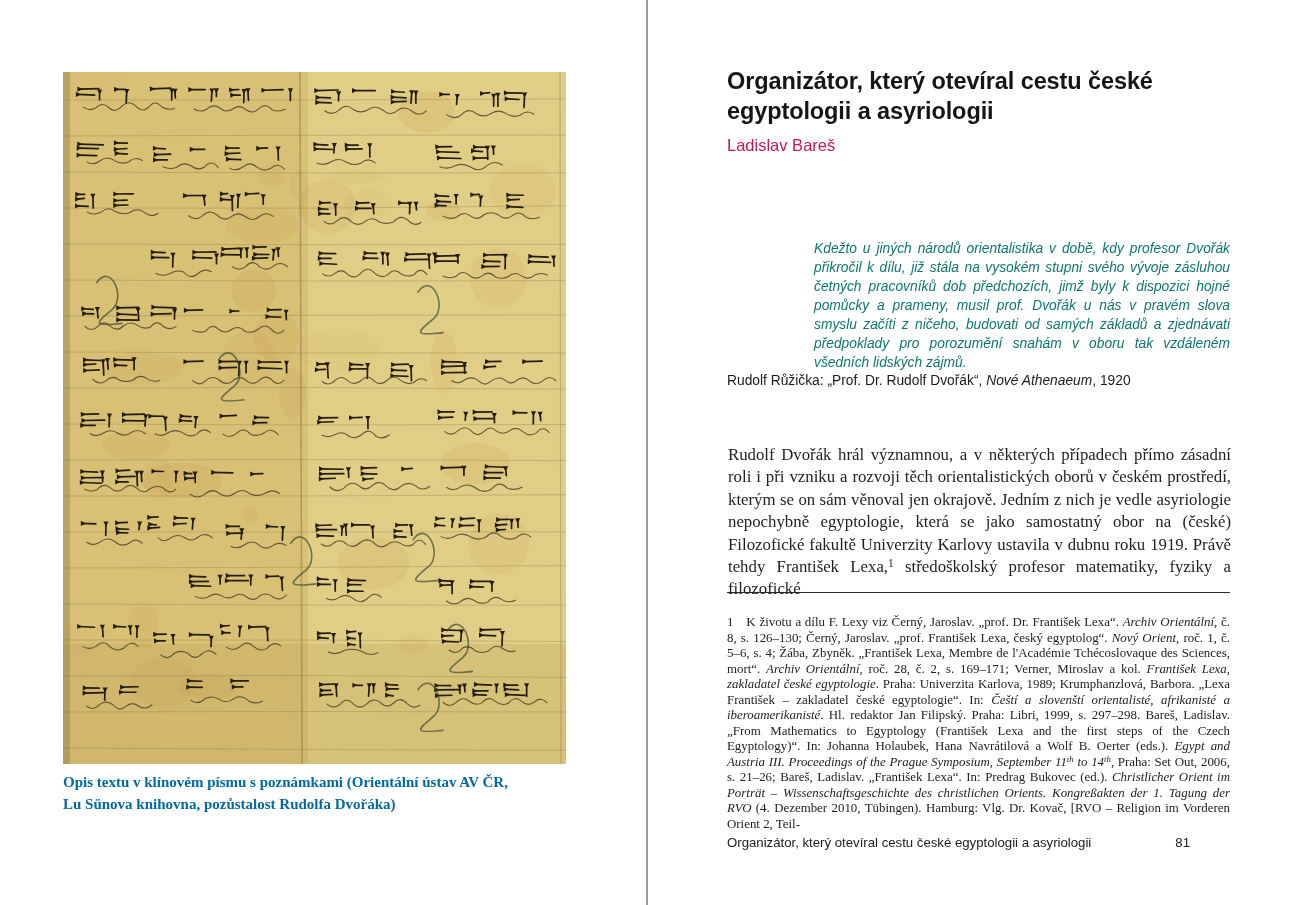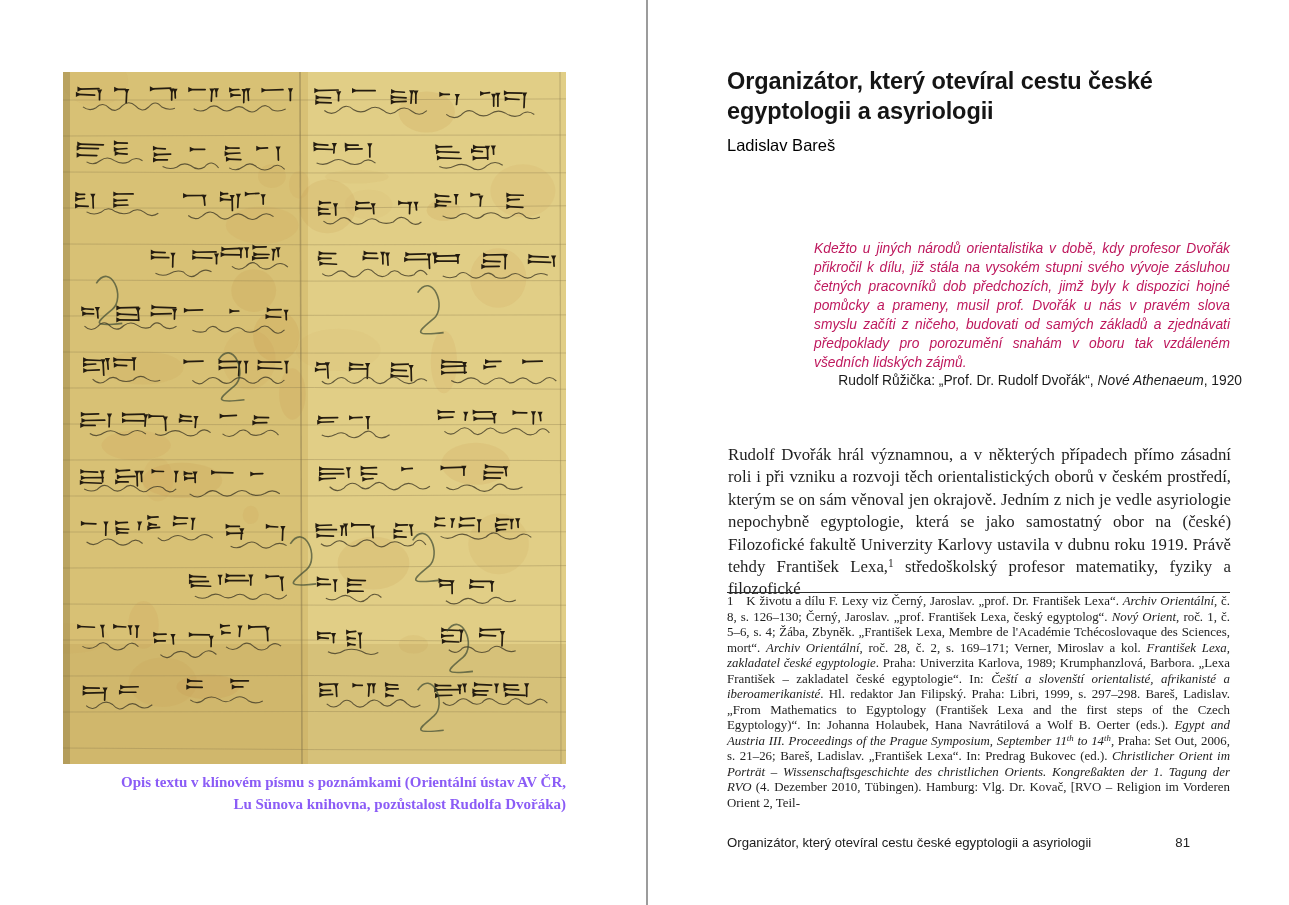--- a/index.html
+++ b/index.html
@@ -8,47 +8,47 @@
     background:#ffffff;color:#1c1c1c;
     font-family:"Liberation Sans",sans-serif;
   }
   .divider{position:absolute;left:646px;top:0;width:2px;height:905px;background:#9c9c9c}
 
   
   .figure{position:absolute;left:63px;top:72px;margin:0;width:503px}
   .figure svg{display:block}
   .figcaption{
     margin-top:7px;font-family:"Liberation Serif",serif;font-weight:700;
-    font-size:15px;line-height:22px;color:#8b5cf6;white-space:pre-line;text-align:right;
+    font-size:15px;line-height:22px;color:#0369a1;white-space:pre-line;
   }
 
   
   .right-col{position:absolute;left:727px;top:0;width:503px;height:871px}
   .title{
     position:absolute;top:66px;left:0;margin:0;width:503px;
     font-size:23.5px;line-height:30px;font-weight:700;letter-spacing:-0.1px;color:#151515;
   }
-  .author{position:absolute;top:134px;left:0;font-size:16.5px;line-height:22px;color:#000000}
+  .author{position:absolute;top:134px;left:0;font-size:16.5px;line-height:22px;color:#be185d}
   .quote{position:absolute;top:239px;left:87px;width:416px;margin:0}
   .quote-text{
     margin:0;font-style:italic;font-size:13.8px;line-height:19px;
-    text-align:justify;color:#be185d;
+    text-align:justify;color:#0f766e;
   }
   .quote-attr{
-    position:absolute;top:372px;left:12px;width:503px;text-align:right;
+    position:absolute;top:372px;left:0;width:503px;text-align:left;
     font-size:13.8px;line-height:18px;color:#1b1b1b;
   }
   .body-text{
     position:absolute;top:443px;left:0;margin:1px;width:503px;
     font-family:"Liberation Serif",serif;font-size:16.8px;line-height:22.4px;
     text-align:justify;color:#1f1f1f;
   }
   .footnote{
     position:absolute;top:592px;left:0;width:503px;
-    border-top:1.3px solid #2a2a2a;padding-top:1px;
+    border-top:1.3px solid #2a2a2a;padding-top:22px;
   }
   .footnote p{
     margin:0;font-family:"Liberation Serif",serif;font-size:12.9px;
     line-height:15.5px;text-align:justify;color:#222;
   }
   sup{font-size:68%;line-height:0;vertical-align:baseline;position:relative;top:-0.45em}
   .footer{
     position:absolute;top:834px;left:0;width:503px;display:flex;
     justify-content:space-between;align-items:baseline;
     font-size:13.2px;line-height:18px;color:#202020;

